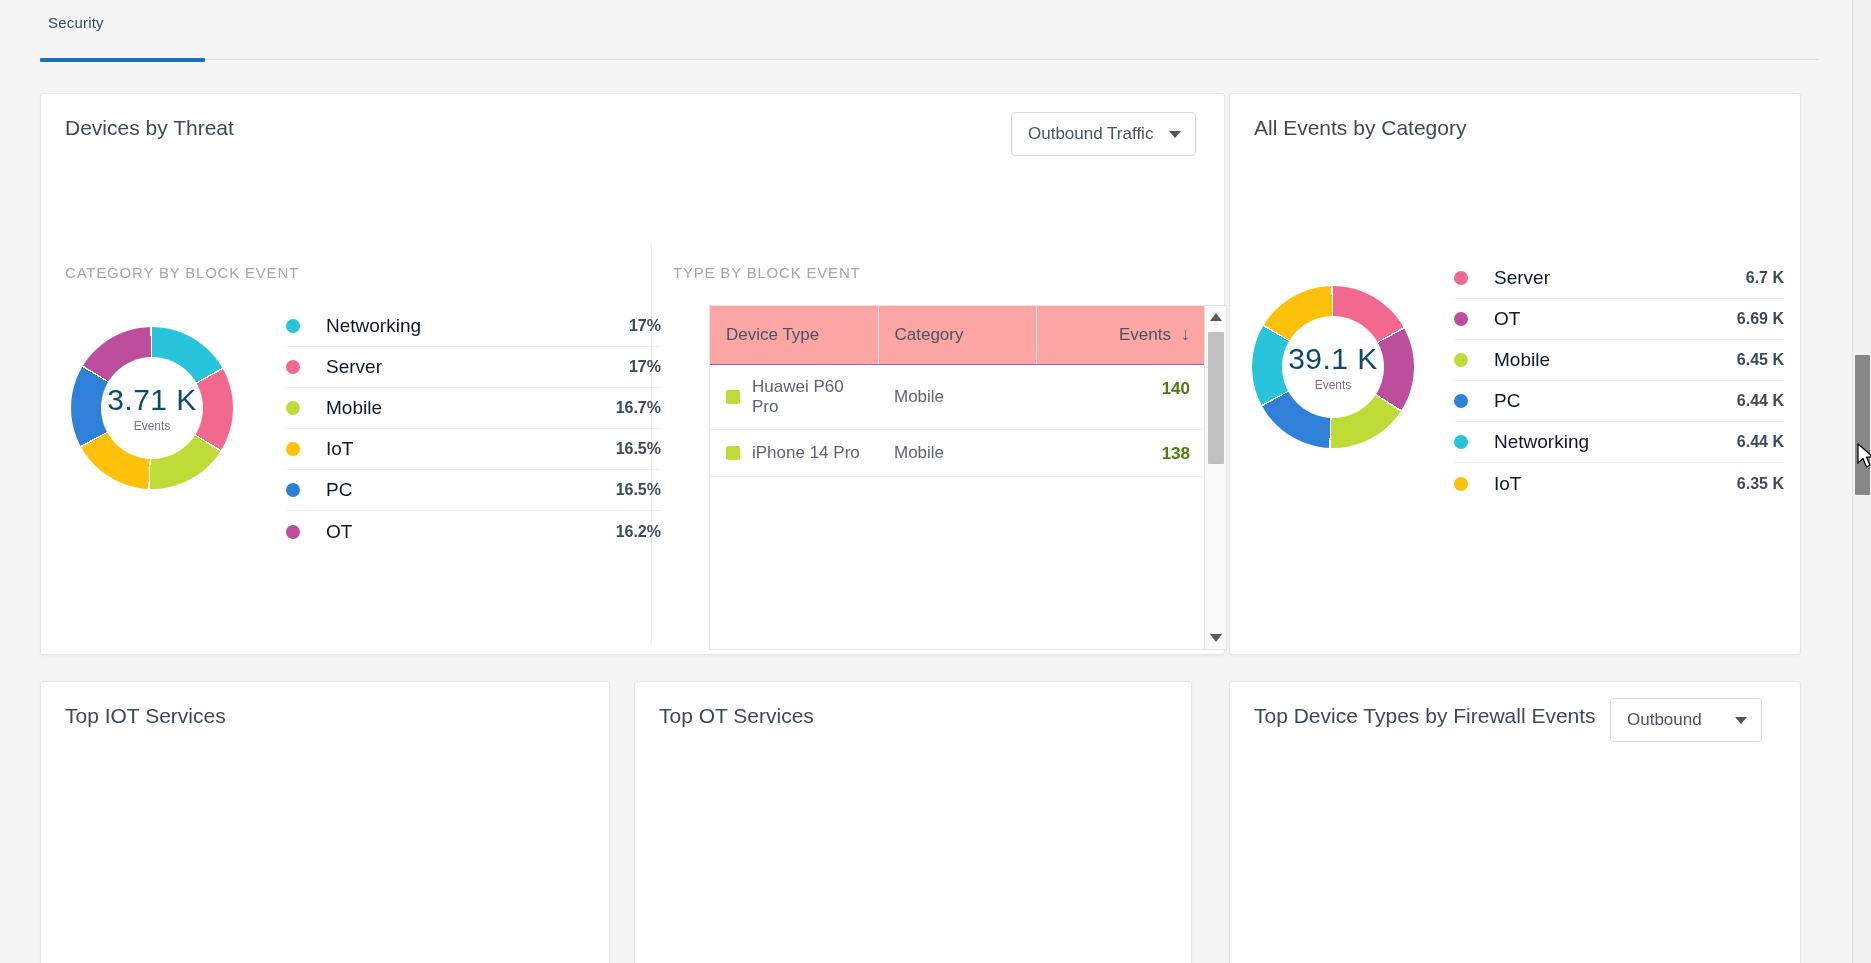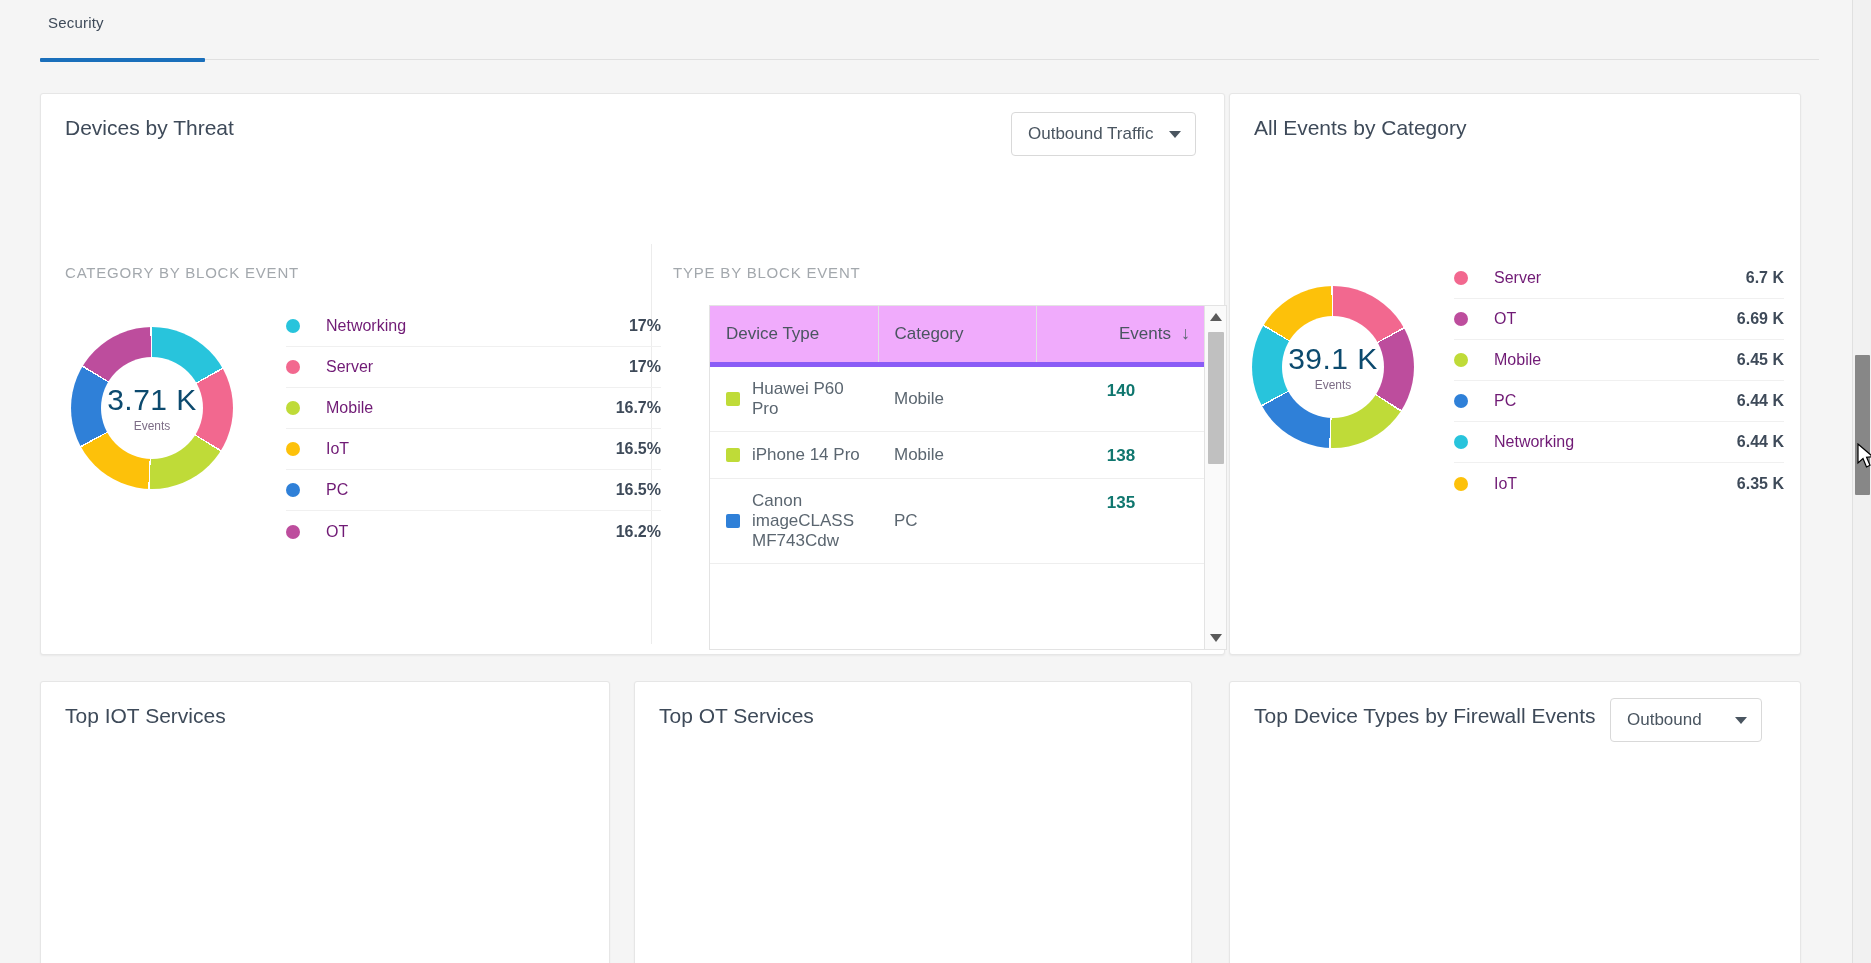--- a/index.html
+++ b/index.html
@@ -88,46 +88,46 @@
   
   .legend { position: absolute; }
   .legend-row {
     display: flex; align-items: center;
     height: 41px;
     border-bottom: 1px solid #f0f0f0;
     cursor: pointer;
   }
   .legend-row:last-child { border-bottom: none; }
   .dot { width: 14px; height: 14px; border-radius: 50%; flex: 0 0 14px; }
-  .legend-name { margin-left: 26px; font-size: 16px; color: #701a75; flex: 1; }
+  .legend-name { margin-left: 26px; font-size: 19px; color: #0f172a; flex: 1; }
   .legend-val { font-size: 16px; color: #3e4a59; font-weight: bold; }
 
   
   .tbl-wrap {
     position: absolute;
     border: 1px solid #e3e3e3;
     background: #fff;
     overflow: hidden;
   }
   .tbl { width: 100%; border-collapse: collapse; table-layout: fixed; }
   .tbl th {
     font-size: 17px; color: #4a5560; font-weight: normal;
     text-align: left; padding: 14px 16px;
-    border-bottom: 5px solid #8b5cf6;
+    border-bottom: 1px solid #8b5cf6;
     border-right: 1px solid #e3e3e3;
-    background: #f0abfc; height: 58px; vertical-align: middle;
+    background: #fca5a5; height: 58px; vertical-align: middle;
   }
   .tbl th:last-child { border-right: none; text-align: right; }
   .tbl td {
     font-size: 17px; color: #5b6670;
     padding: 12px 16px;
     border-bottom: 1px solid #eeeeee;
     vertical-align: middle;
   }
-  .tbl td.num { text-align: center; font-weight: bold; color: #0f766e; vertical-align: top; padding-top: 14px;}
+  .tbl td.num { text-align: right; font-weight: bold; color: #4d7c0f; vertical-align: top; padding-top: 14px;}
   .sort-arrow { display: inline-block; margin-left: 10px; color: #5b6670; font-size: 18px; }
   .cellflex { display: flex; align-items: center; }
   .sq { width: 14px; height: 14px; flex: 0 0 14px; margin-right: 12px; border-radius: 2px; }
 
   
   .sbar {
     position: absolute; right: 0; top: 0; bottom: 0; width: 22px;
     background: #fafafa; border-left: 1px solid #e3e3e3;
   }
   .sbar .arrow {
@@ -259,30 +259,20 @@
               <tr>
                 <td>
                   <div class="cellflex">
                     <span class="sq" style="background: rgb(191, 219, 56);"></span>
                     <span>iPhone 14 Pro</span>
                   </div>
                 </td>
                 <td>Mobile</td>
                 <td class="num">138</td>
               </tr>
-              <tr>
-                <td>
-                  <div class="cellflex">
-                    <span class="sq" style="background: rgb(47, 128, 216);"></span>
-                    <span>Canon imageCLASS MF743Cdw</span>
-                  </div>
-                </td>
-                <td>PC</td>
-                <td class="num">135</td>
-              </tr>
             </tbody>
         </table>
       </div>
       <div class="sbar">
         <div class="arrow up"></div>
         <div class="thumb" style="top:26px; height:132px;"></div>
         <div class="arrow down"></div>
       </div>
     </div>
 

